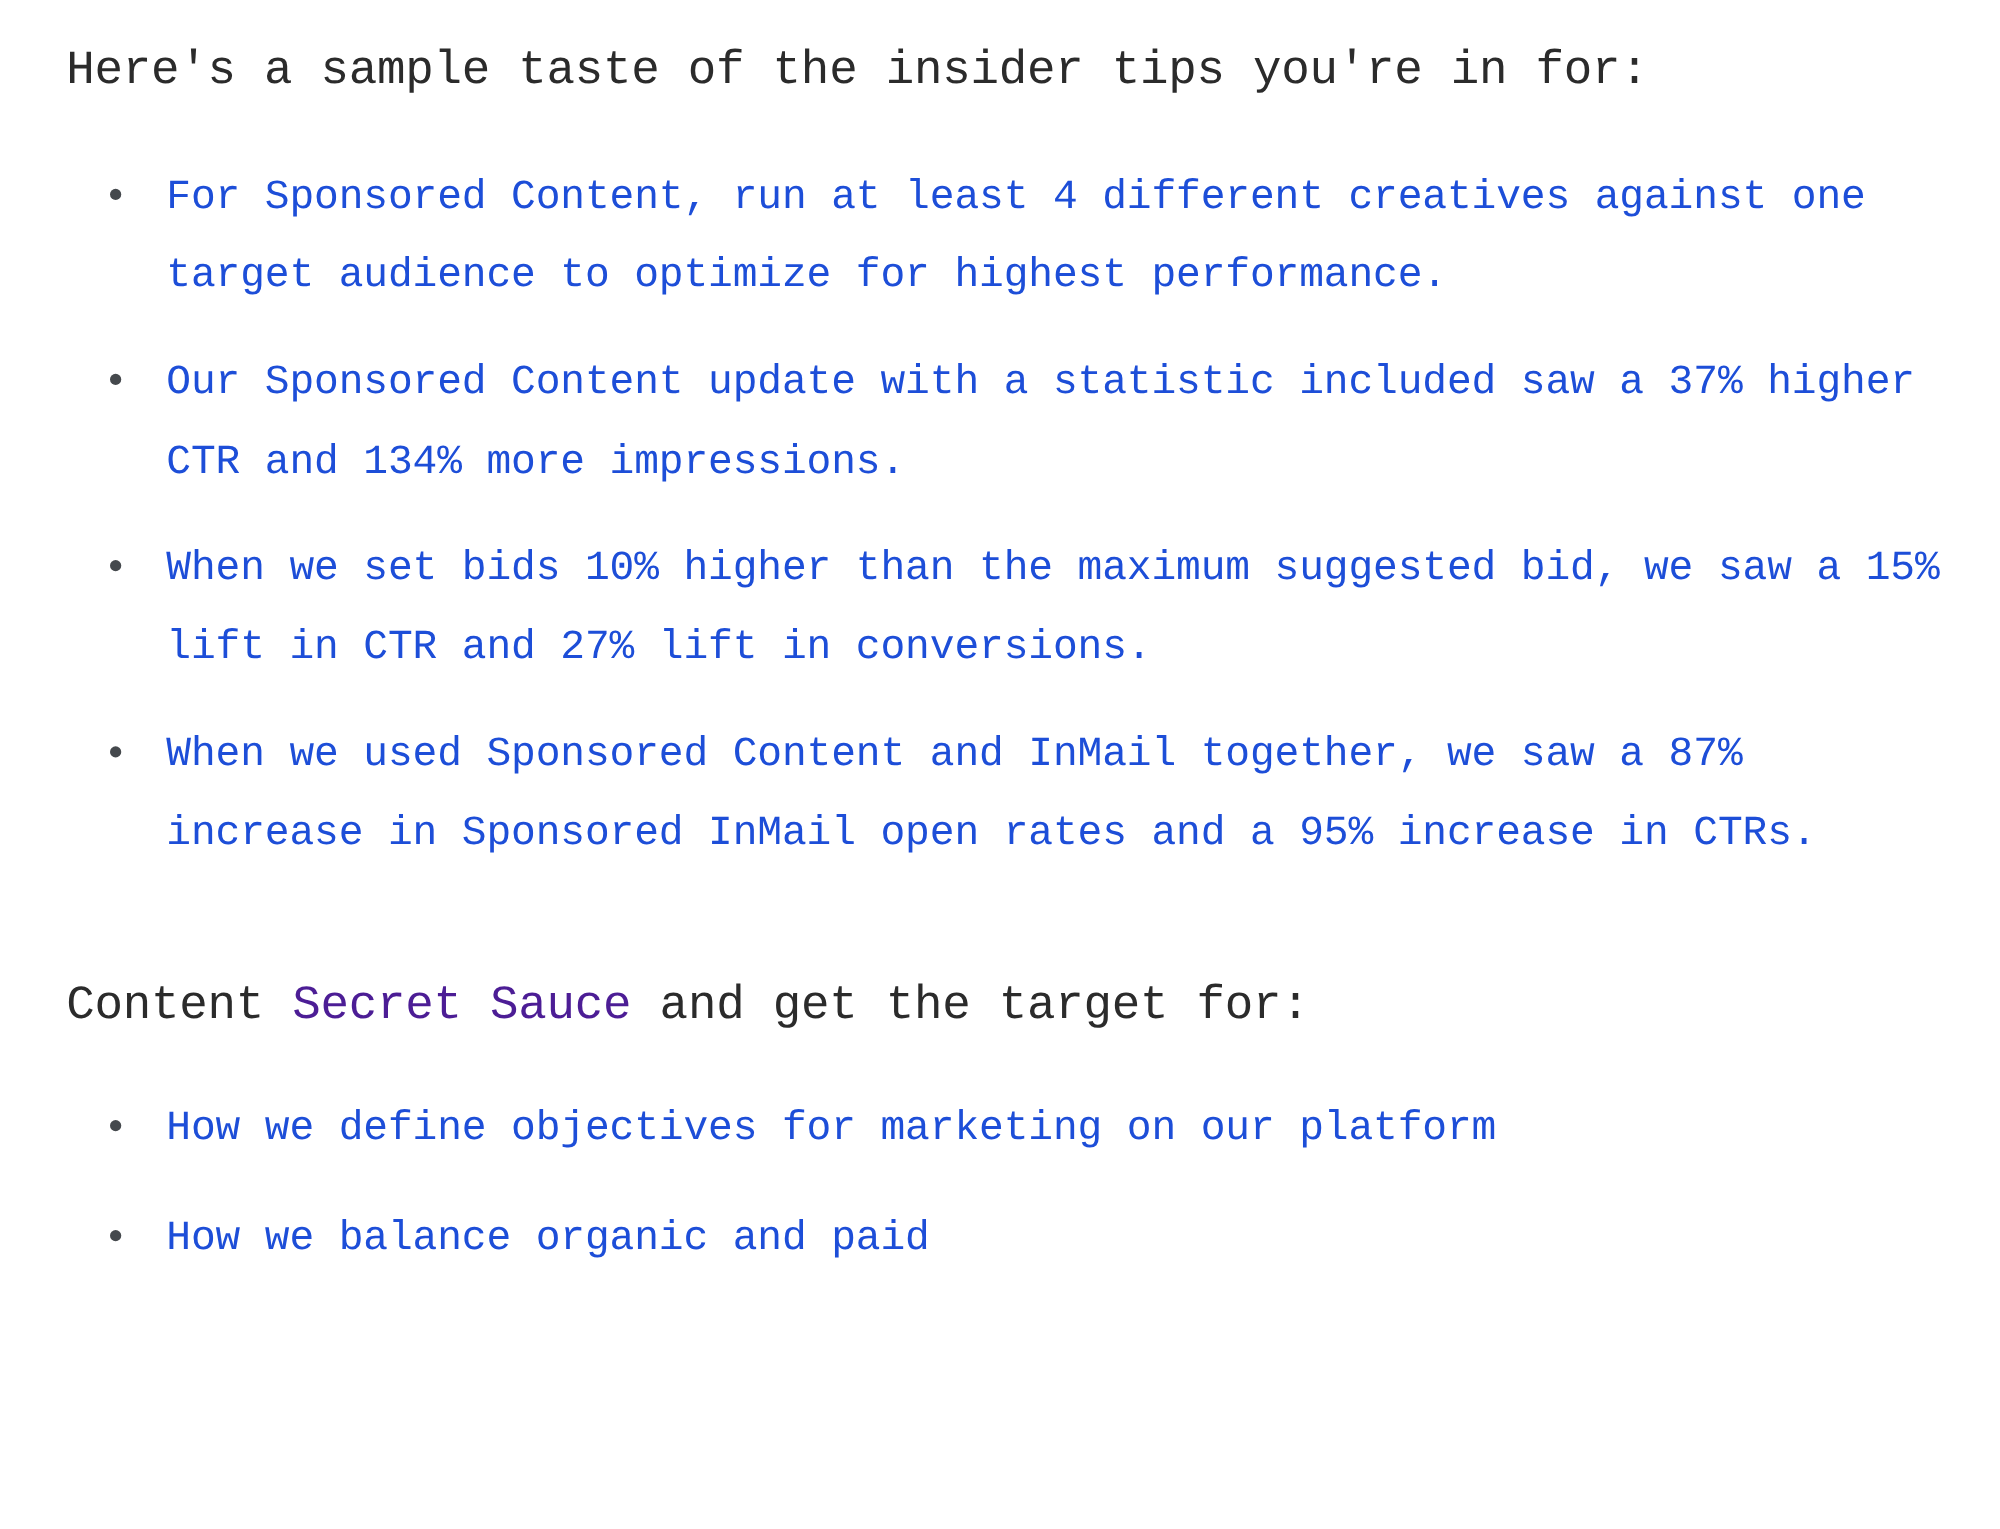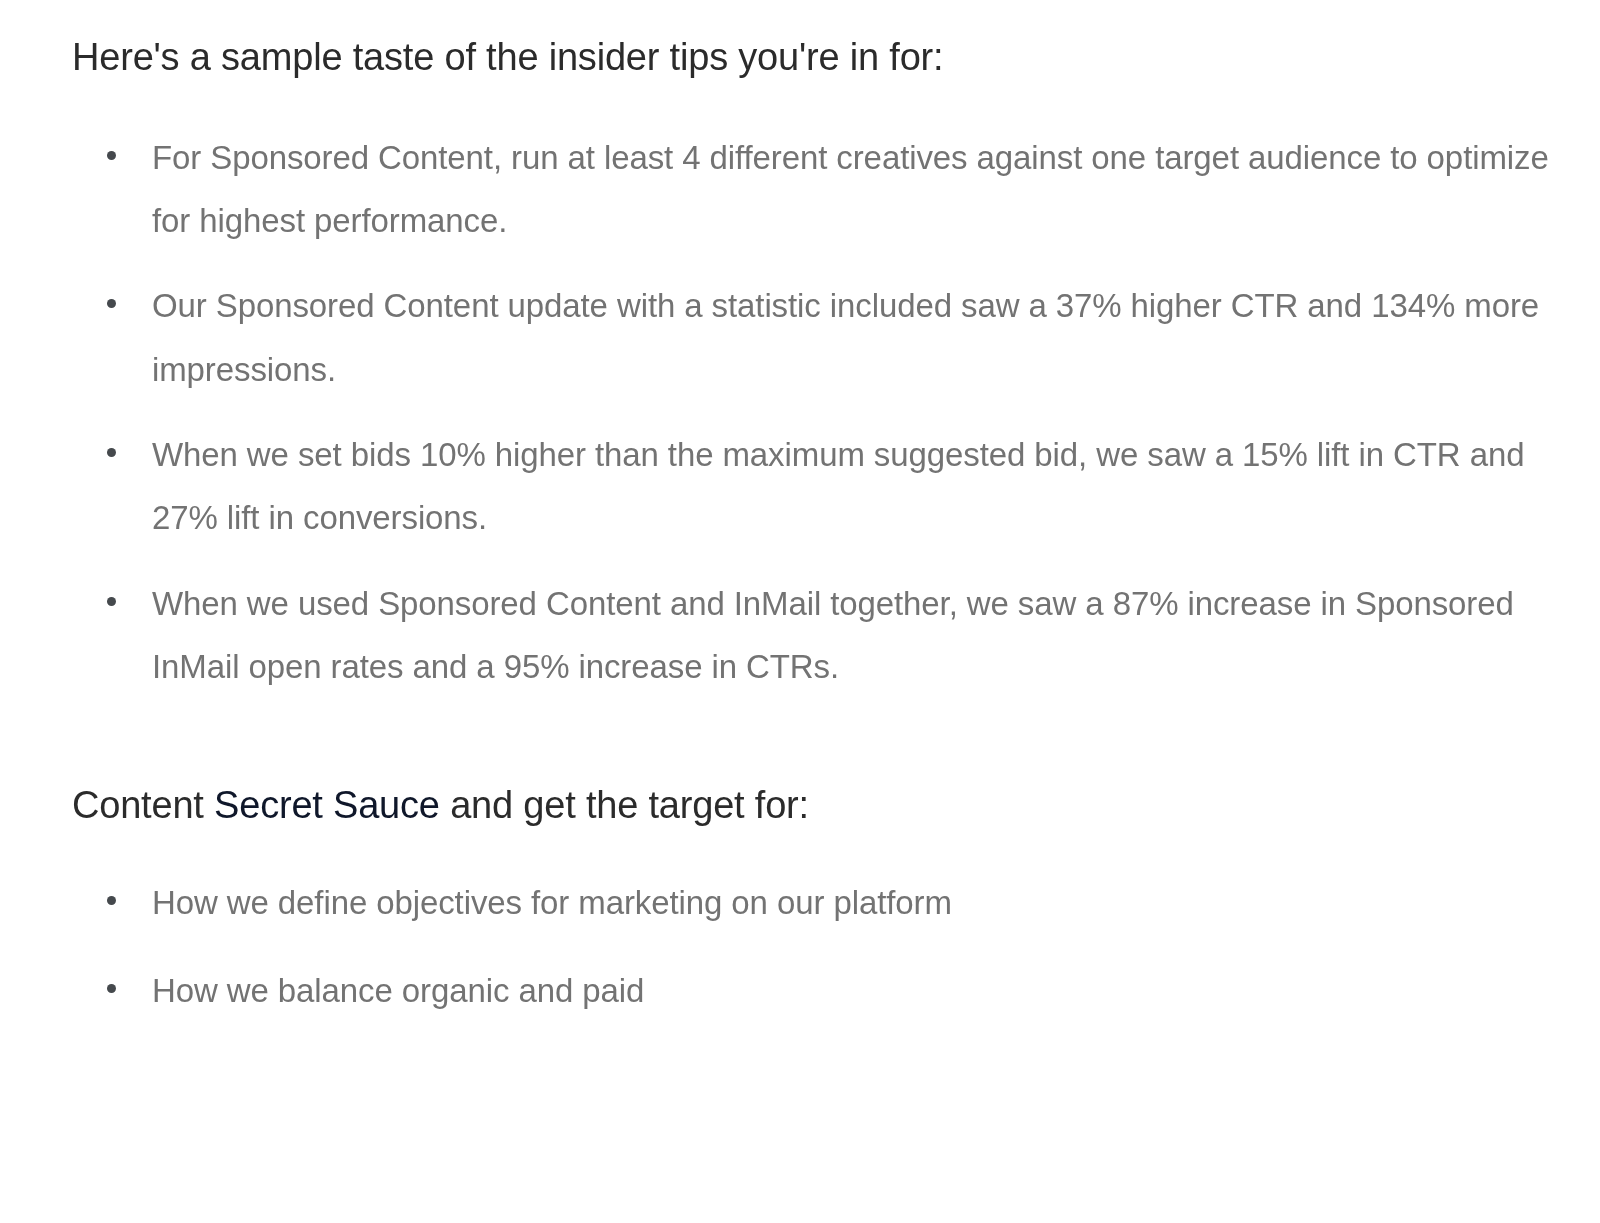--- a/index.html
+++ b/index.html
@@ -12,22 +12,23 @@
     height: 1223px;
     overflow: hidden;
     font-family: "Liberation Sans", sans-serif;
     -webkit-font-smoothing: antialiased;
   }
 
   .page {
     box-sizing: border-box;
     width: 1600px;
     height: 1223px;
-    padding: 0 40px 0 72px;
+    padding: 0 40px 0 53px;
     background: #ffffff;
+    font-family: Liberation Mono, monospace;
   }
 
   .intro-heading,
   .download-heading {
     font-size: 38px;
     line-height: 1.28;
     font-weight: 400;
     color: #2b2b2b;
     margin: 0;
     letter-spacing: -0.2px;
@@ -54,21 +55,21 @@
 
   .formula-list {
     margin-top: 42px;
   }
 
   .bullet-item {
     position: relative;
     padding-left: 80px;
     font-size: 33px;
     line-height: 1.92;
-    color: #737373;
+    color: #1d4ed8;
     margin-bottom: 0;
     letter-spacing: -0.1px;
   }
 
   .tips-list .bullet-item {
     margin-bottom: 22px;
   }
 
   .tips-list .bullet-item:last-child {
     margin-bottom: 0;
@@ -86,21 +87,21 @@
     height: 9px;
     border-radius: 50%;
     background: #45494d;
   }
 
   .bullet-text {
     display: block;
   }
 
   .link-secret-sauce {
-    color: #0f172a;
+    color: #4c1d95;
     text-decoration: none;
   }
 
   .spacer-between-sections {
     height: 72px;
   }
 </style>
 </head>
 <body>
 

